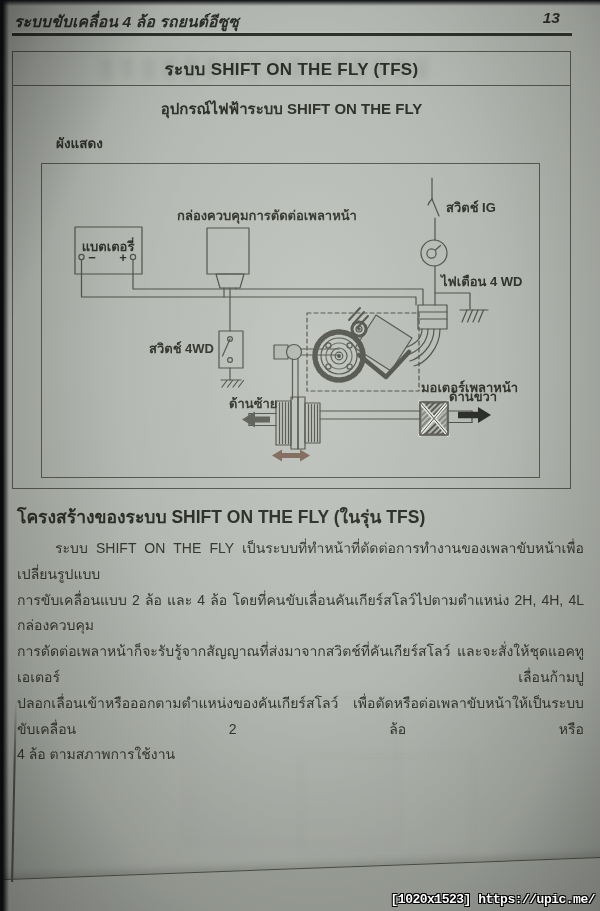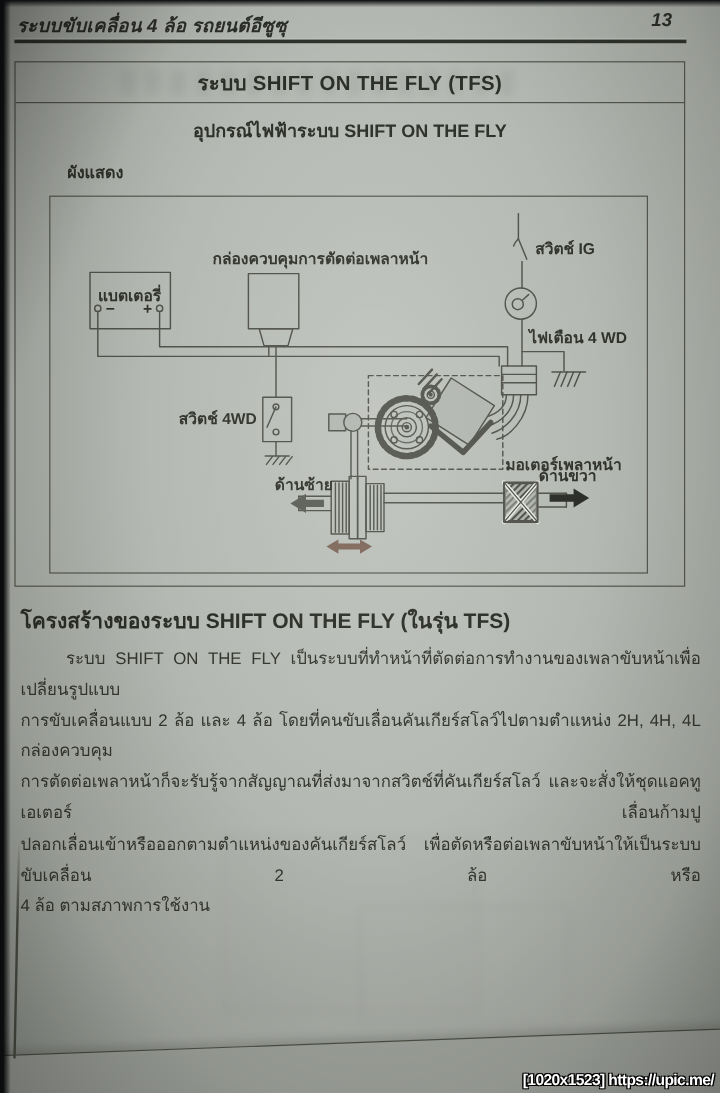--- a/index.html
+++ b/index.html
@@ -40,21 +40,21 @@
     box-shadow:0 -4px 7px rgba(0,0,0,.14);}
   .page-edge-left{position:absolute;left:13px;top:700px;width:1.5px;height:182px;
     background:linear-gradient(rgba(77,80,70,0), #4d5046 35%);transform:rotate(1.2deg);}
   .vignette{position:absolute;inset:0;pointer-events:none;
     background:radial-gradient(ellipse at 52% 40%, rgba(255,255,255,.08) 0%, rgba(0,0,0,0) 42%, rgba(0,0,0,.10) 74%, rgba(0,0,0,.30) 100%),
                linear-gradient(115deg, rgba(0,0,0,.26) 0%, rgba(0,0,0,0) 16%);}
   .edge-top{position:absolute;left:0;top:0;right:0;height:6px;
     background:linear-gradient(#0b0c0d, rgba(11,12,13,0));}
   .edge-left{position:absolute;left:0;top:0;bottom:0;width:9px;
     background:linear-gradient(90deg, #0b0c0d 30%, rgba(11,12,13,0));}
-  .watermark{position:absolute;right:5px;bottom:4px;font-family:Liberation Sans, sans-serif;
+  .watermark{position:absolute;right:5px;bottom:4px;font-family:Liberation Mono, monospace;
     font-size:13px;font-weight:bold;letter-spacing:-.5px;color:#ffffff;
     text-shadow:-1px -1px 0 #000,1px -1px 0 #000,-1px 1px 0 #000,1px 1px 0 #000;}
 </style>
 </head>
 <body>
 
 <div class="photo">
   <div class="page-bg"></div>
 
   <div class="ghost ghost-a"></div>

